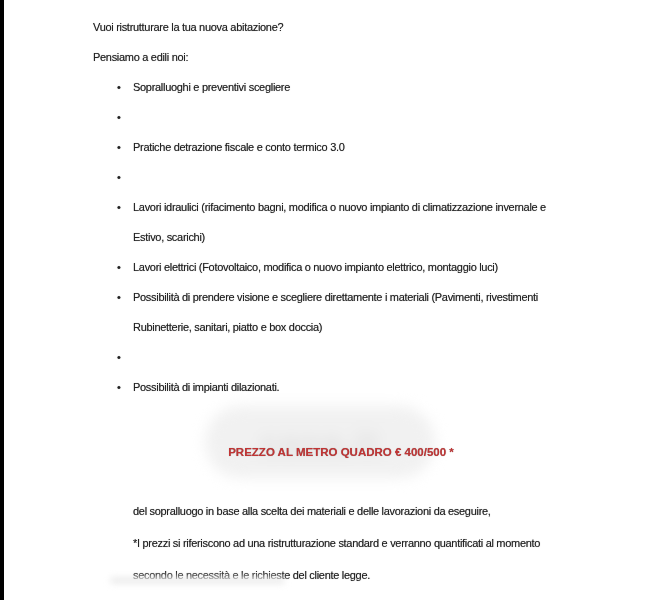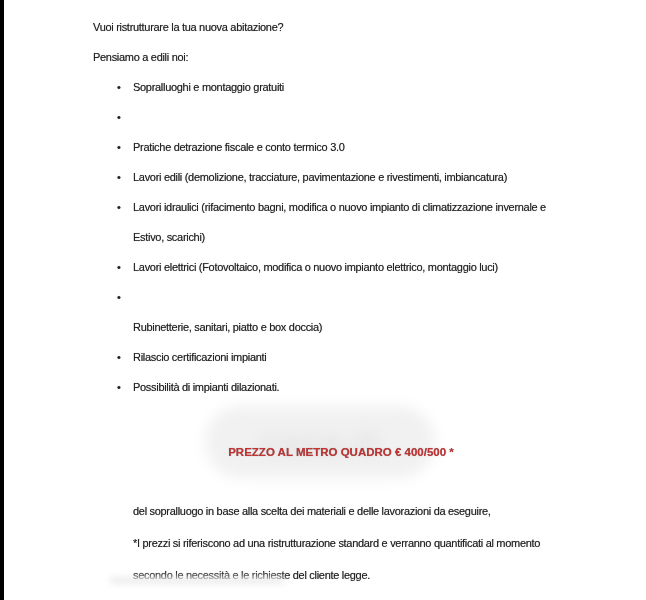--- a/index.html
+++ b/index.html
@@ -54,53 +54,52 @@
     <span class="wm-text">casa.it</span>
   </div>
 
   <div class="doc">
     <div class="line">Vuoi ristrutturare la tua nuova abitazione?</div>
     <div class="line">Pensiamo a edili noi:</div>
 
     <div>
       <div class="line li">
         <span class="dot">•</span>
-        <span>Sopralluoghi e montaggio gratuiti</span>
+        <span>Sopralluoghi e preventivi scegliere</span>
       </div>
       <div class="line li">
         <span class="dot">•</span>
       </div>
       <div class="line li">
         <span class="dot">•</span>
         <span>Pratiche detrazione fiscale e conto termico 3.0</span>
       </div>
       <div class="line li">
         <span class="dot">•</span>
-        <span>Lavori edili (demolizione, tracciature, pavimentazione e rivestimenti, imbiancatura)</span>
       </div>
       <div class="line li">
         <span class="dot">•</span>
         <span>Lavori idraulici (rifacimento bagni, modifica o nuovo impianto di climatizzazione invernale e</span>
       </div>
       <div class="line li">
         <span>Estivo, scarichi)</span>
       </div>
       <div class="line li">
         <span class="dot">•</span>
         <span>Lavori elettrici (Fotovoltaico, modifica o nuovo impianto elettrico, montaggio luci)</span>
       </div>
       <div class="line li">
         <span class="dot">•</span>
+        <span>Possibilità di prendere visione e scegliere direttamente i materiali (Pavimenti, rivestimenti</span>
       </div>
       <div class="line li">
         <span>Rubinetterie, sanitari, piatto e box doccia)</span>
       </div>
       <div class="line li">
         <span class="dot">•</span>
-        <span>Rilascio certificazioni impianti</span>
       </div>
       <div class="line li">
         <span class="dot">•</span>
         <span>Possibilità di impianti dilazionati.</span>
       </div>
     </div>
   </div>
 
   <div class="price" style="color: rgb(194, 52, 52);">PREZZO AL METRO QUADRO € 400/500 *</div>
 

